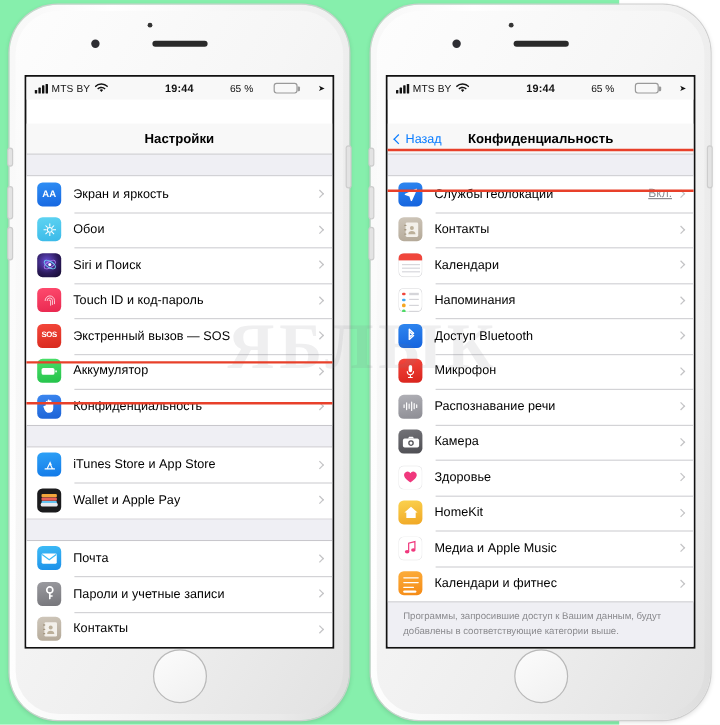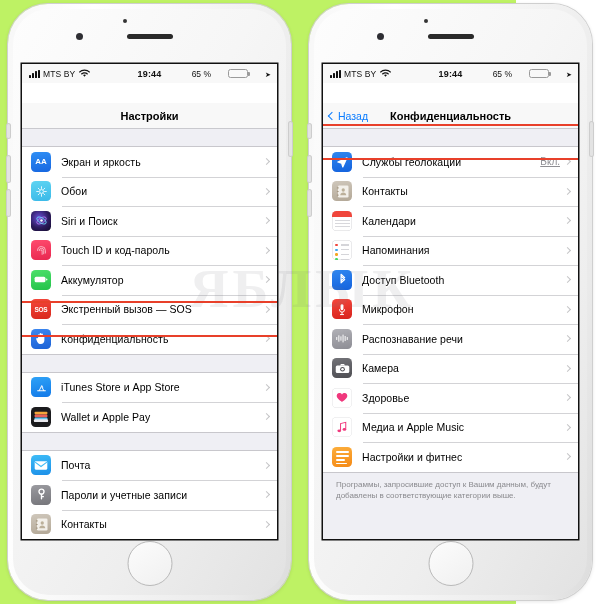--- a/index.html
+++ b/index.html
@@ -5,21 +5,21 @@
   * { box-sizing: border-box; margin: 0; padding: 0; }
   html, body {
     width: 600px; height: 604px;
     background: #ffffff;
     font-family: "Liberation Sans", sans-serif;
     overflow: hidden;
   }
   #stage {
     position: relative;
     width: 516px; height: 604px;
-    background: #bef264;
+    background: #86efac;
   }
 
   
   .phone {
     position: absolute;
     top: 4px;
     width: 283px;
     height: 596px;
     border-radius: 40px;
     background: linear-gradient(100deg,#f7f7f7 0%,#ffffff 22%,#f4f4f4 55%,#eaeaea 85%,#dcdcdc 100%);
@@ -353,37 +353,37 @@
                         <path d="M9.2 10a .9 .9 0 0 1 1.8 0v6"></path>
                       </g>
                     </svg>
                   </span>
                 </span>
                 <span class="row-label">Touch ID и код-пароль</span>
                 <span class="row-right">
                   <span class="chev"></span>
                 </span>
               </div>
+              <div class="row" id="left-row-0-4">
+                <span class="row-ico ic-sos">SOS</span>
+                <span class="row-label">Экстренный вызов — SOS</span>
+                <span class="row-right">
+                  <span class="chev"></span>
+                </span>
+              </div>
               <div class="row" id="left-row-0-5">
                 <span class="row-ico ic-batt">
                   <span class="glyph">
                     <svg width="14" height="9" viewBox="0 0 22 12">
                       <rect x="1" y="1.5" width="17" height="9" rx="2.4" fill="#ffffff"></rect>
                       <rect x="19" y="4.5" width="2" height="3" rx="1" fill="#ffffff"></rect>
                     </svg>
                   </span>
                 </span>
                 <span class="row-label">Аккумулятор</span>
-                <span class="row-right">
-                  <span class="chev"></span>
-                </span>
-              </div>
-              <div class="row" id="left-row-0-4">
-                <span class="row-ico ic-sos">SOS</span>
-                <span class="row-label">Экстренный вызов — SOS</span>
                 <span class="row-right">
                   <span class="chev"></span>
                 </span>
               </div>
               <div class="row" id="left-row-0-6">
                 <span class="row-ico ic-priv">
                   <span class="glyph">
                     <svg width="12" height="13" viewBox="0 0 16 18">
                       <path d="M4 8V4.2a1.1 1.1 0 0 1 2.2 0V8V2.4a1.1 1.1 0 0 1 2.2 0V8V3.1a1.1 1.1 0 0 1 2.2 0V8.6V5.2a1.05 1.05 0 0 1 2.1 0v6.1c0 3.2-2 5.4-4.9 5.4-2.6 0-4.2-1.3-5.2-3.6L1.4 10a1.05 1.05 0 0 1 1.7-1.2z" fill="#ffffff"></path>
                     </svg>
@@ -677,20 +677,33 @@
                     <svg width="12" height="11" viewBox="0 0 16 14">
                       <path d="M8 13S.9 8.8.9 4.8A3.8 3.8 0 0 1 8 2.9 3.8 3.8 0 0 1 15.1 4.8C15.1 8.8 8 13 8 13z" fill="#f0387d"></path>
                     </svg>
                   </span>
                 </span>
                 <span class="row-label">Здоровье</span>
                 <span class="row-right">
                   <span class="chev"></span>
                 </span>
               </div>
+              <div class="row" id="right-row-0-10">
+                <span class="row-ico ic-home">
+                  <span class="glyph">
+                    <svg width="13" height="12" viewBox="0 0 18 16">
+                      <path d="M9 1.6 16.6 8h-2.2v6.6H3.6V8H1.4z" fill="#ffffff"></path>
+                    </svg>
+                  </span>
+                </span>
+                <span class="row-label">HomeKit</span>
+                <span class="row-right">
+                  <span class="chev"></span>
+                </span>
+              </div>
               <div class="row" id="right-row-0-11">
                 <span class="row-ico ic-music">
                   <span class="glyph">
                     <svg width="12" height="13" viewBox="0 0 16 18">
                       <path d="M6 13.2V3.6l7.2-1.8v9" fill="none" stroke="#f0387d" stroke-width="1.4"></path>
                       <ellipse cx="4.2" cy="13.6" rx="2.6" ry="2" fill="#f0387d"></ellipse>
                       <ellipse cx="11.4" cy="11.6" rx="2.6" ry="2" fill="#f0387d"></ellipse>
                     </svg>
                   </span>
                 </span>
@@ -701,21 +714,21 @@
               </div>
               <div class="row" id="right-row-0-12">
                 <span class="row-ico ic-motion">
                   <span class="mot-lines">
                     <i></i>
                     <i></i>
                     <i style="width:70%"></i>
                     <i style="width:85%"></i>
                   </span>
                 </span>
-                <span class="row-label">Настройки и фитнес</span>
+                <span class="row-label">Календари и фитнес</span>
                 <span class="row-right">
                   <span class="chev"></span>
                 </span>
               </div>
             </div>
           </div>
         <div class="footnote">Программы, запросившие доступ к Вашим данным, будут добавлены в соответствующие категории выше.</div>
       </div>
 
       <div class="hl" id="hl-right" style="left: -3px; top: 60px; width: 261px; height: 35.5px;"></div>

